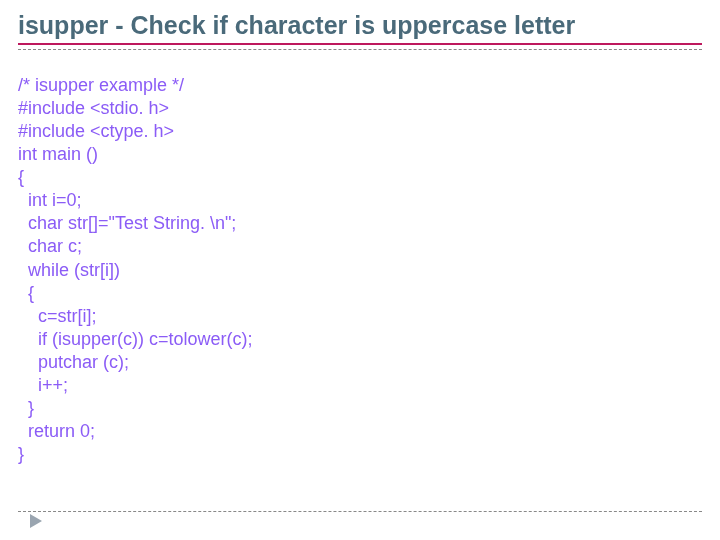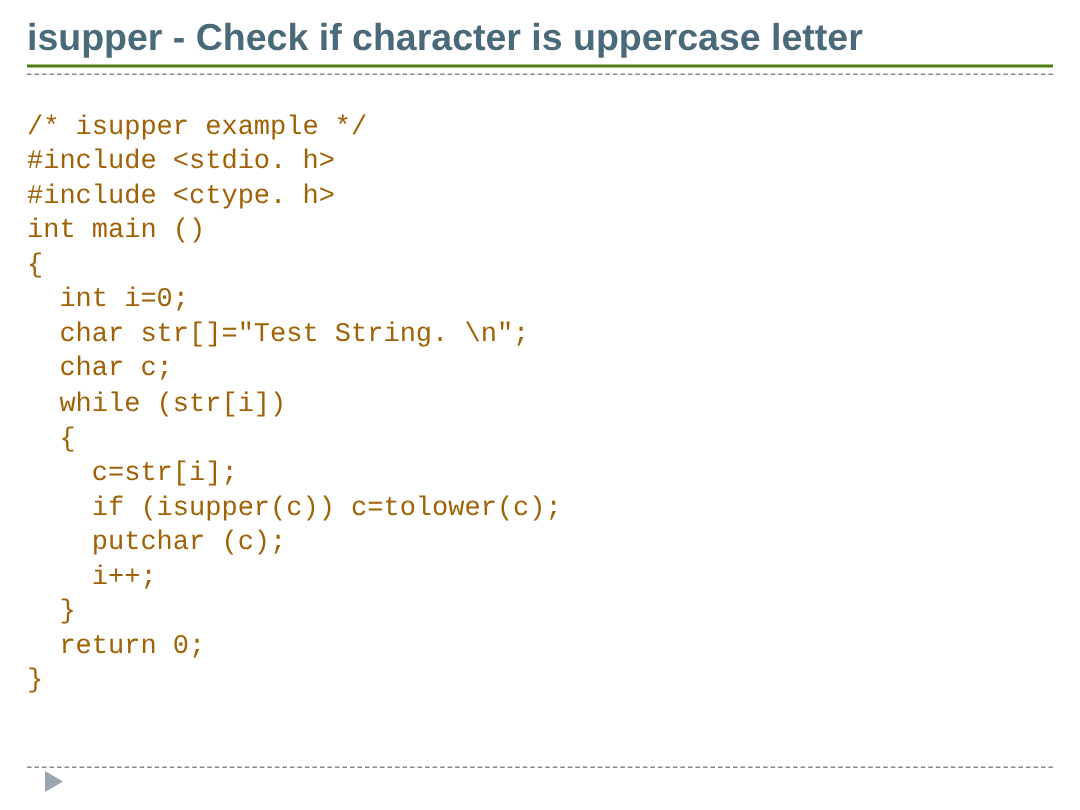--- a/index.html
+++ b/index.html
@@ -17,33 +17,33 @@
     .slide {
       padding: 10px 18px 0 18px;
       position: relative;
       height: 100%;
     }
     .title {
       font-size: 25px;
       font-weight: bold;
       color: #4a6a7a;
       line-height: 1.25;
-      border-bottom: 2px solid #4d7c0f;
+      border-bottom: 2px solid #be185d;
       padding-bottom: 2px;
       margin-bottom: 4px;
     }
     .divider-top {
       border-top: 1px dashed #888;
       margin-bottom: 3px;
     }
     .code-block {
-      font-family: Liberation Mono, monospace;
+      font-family: Liberation Sans, sans-serif;
       font-size: 18px;
       line-height: 1.28;
-      color: #a16207;
+      color: #8b5cf6;
       white-space: pre;
       margin-top: 24px;
     }
     .bottom-area {
       position: absolute;
       left: 18px;
       right: 18px;
       bottom: 28px;
     }
     .divider-bottom {

